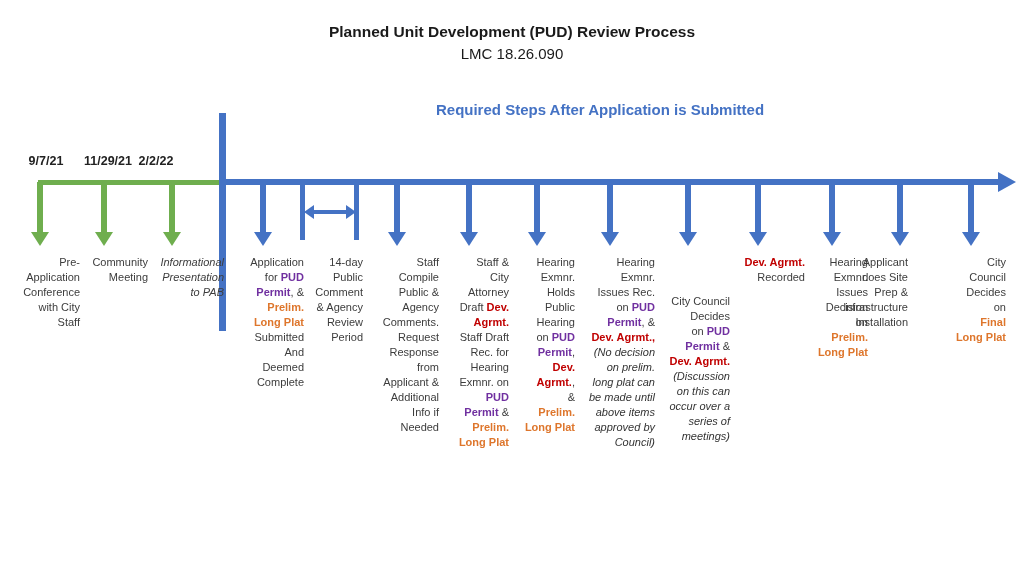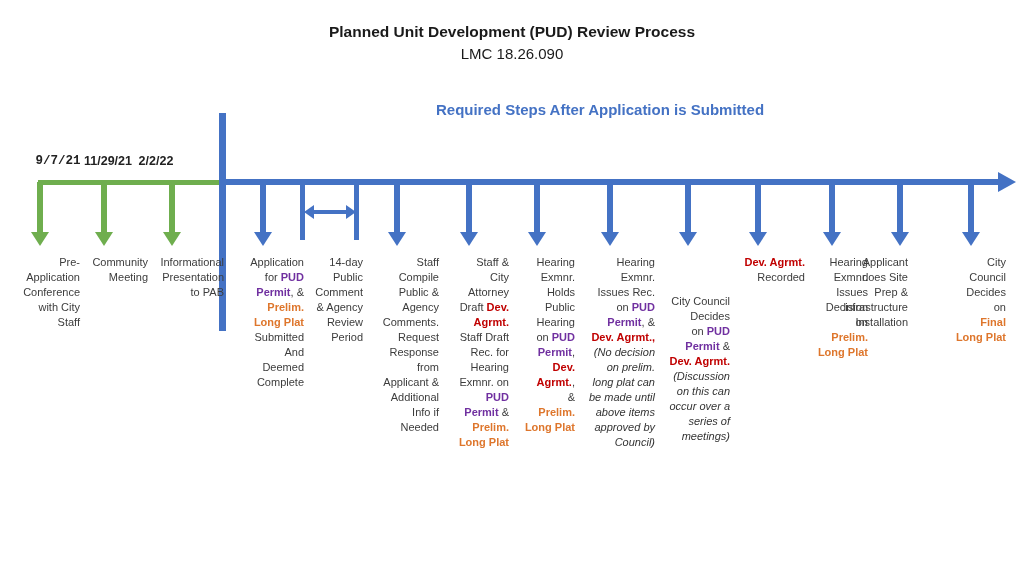--- a/index.html
+++ b/index.html
@@ -86,37 +86,37 @@
   <div class="blue-bar"></div>
   <div class="blue-bar-head"></div>
 
   <div class="bracket-line" style="left:300px"></div>
   <div class="bracket-line" style="left:354px"></div>
   <div class="dbl-arrow-shaft"></div>
   <div class="dbl-arrow-head-left"></div>
   <div class="dbl-arrow-head-right"></div>
 
   <div>
-      <div class="date-label" style="left: 18px; font-family: Liberation Mono, monospace;">9/7/21</div>
+      <div class="date-label" style="left: 6px;">9/7/21</div>
       <div class="arrow-shaft green" style="left: 37px;"></div>
       <div class="arrow-head green" style="left: 31px;"></div>
       <div class="step-text" style="left: 2px; width: 78px;"><span class="seg-n">Pre-
 Application
 Conference
 with City
 Staff</span></div>
       <div class="date-label" style="left: 68px;">11/29/21</div>
       <div class="arrow-shaft green" style="left: 101px;"></div>
       <div class="arrow-head green" style="left: 95px;"></div>
       <div class="step-text" style="left: 66px; width: 82px;"><span class="seg-n">Community
 Meeting</span></div>
       <div class="date-label" style="left: 116px;">2/2/22</div>
       <div class="arrow-shaft green" style="left: 169px;"></div>
       <div class="arrow-head green" style="left: 163px;"></div>
-      <div class="step-text" style="left: 132px; width: 92px;"><span class="seg-n">Informational
+      <div class="step-text" style="left: 132px; width: 92px; font-style: italic;"><span class="seg-n">Informational
 Presentation
 to PAB</span></div>
       <div class="arrow-shaft blue" style="left: 260px;"></div>
       <div class="arrow-head blue" style="left: 254px;"></div>
       <div class="step-text" style="left: 224px; width: 80px;"><span class="seg-n">Application
 for </span><span class="seg-purple">PUD
 Permit</span><span class="seg-n">, &amp;
 </span><span class="seg-orange">Prelim.
 Long Plat</span><span class="seg-n">
 Submitted

